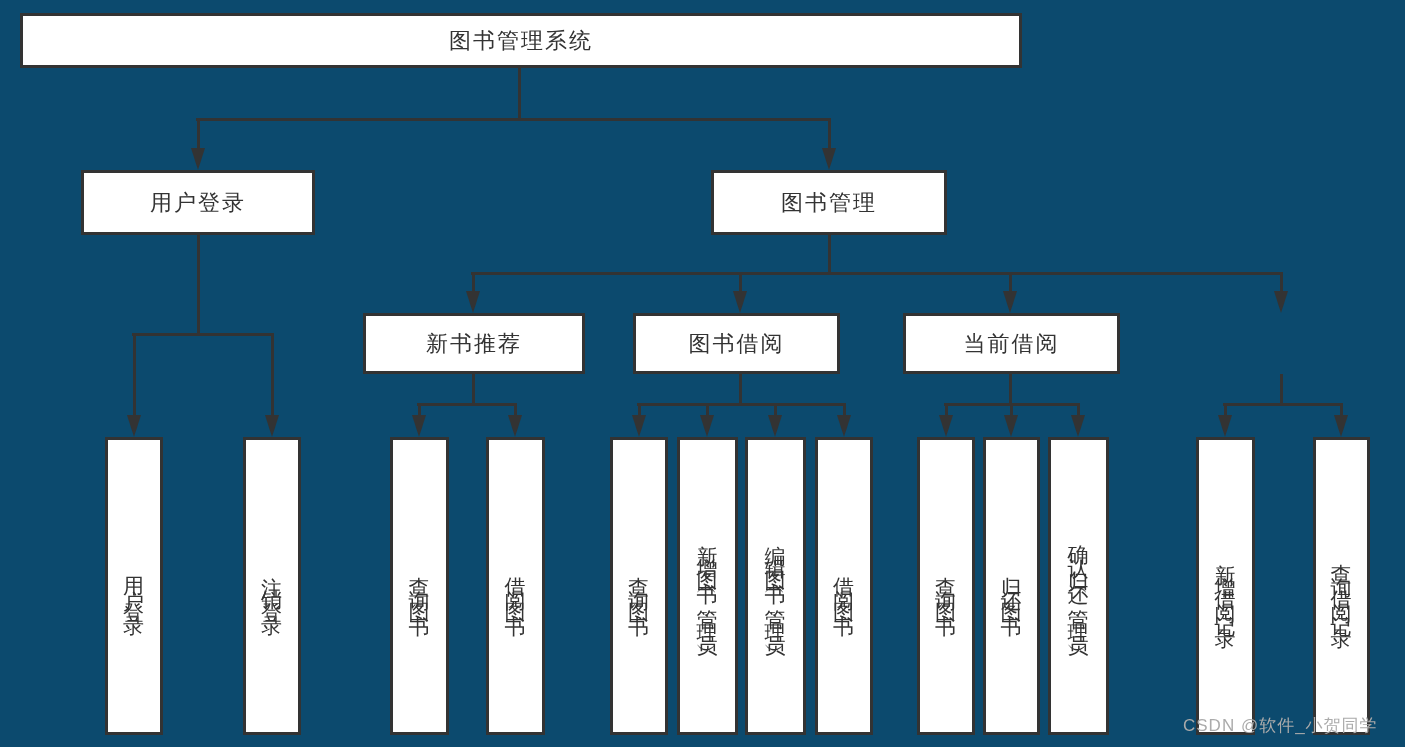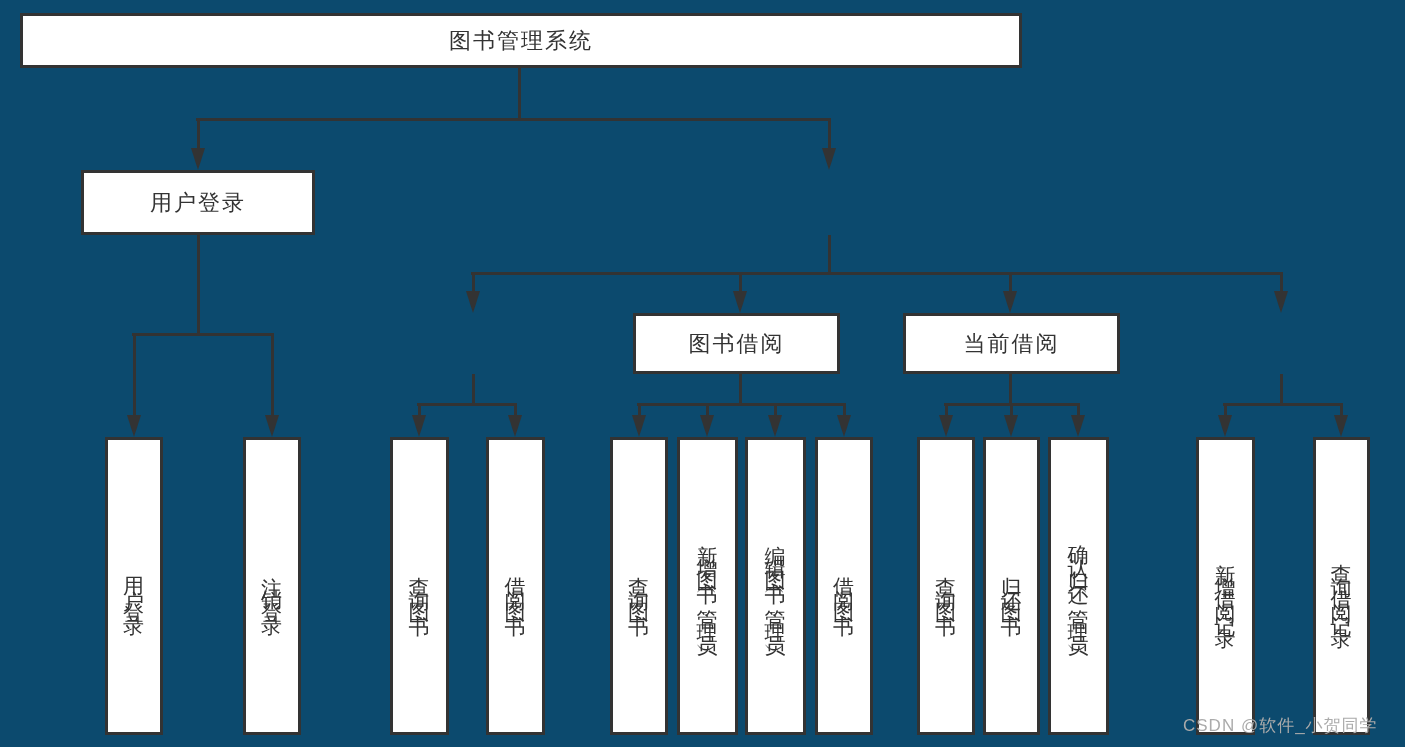--- a/index.html
+++ b/index.html
@@ -31,20 +31,23 @@
     <div class="hl" style="left:196px;top:118px;width:635px"></div>
     <div class="vl" style="left:197px;top:118px;height:33px"></div>
     <div class="ah" style="left:191px;top:148px"></div>
     <div class="vl" style="left:828px;top:118px;height:33px"></div>
     <div class="ah" style="left:822px;top:148px"></div>
   </div>
 
   <div class="box node-h" style="left:81px;top:170px;width:234px;height:65px">
     <span>用户登录</span>
   </div>
+  <div class="box node-h" style="left:711px;top:170px;width:236px;height:65px">
+    <span>图书管理</span>
+  </div>
 
   <div>
     <div class="vl" style="left:197px;top:235px;height:101px"></div>
     <div class="hl" style="left:132px;top:333px;width:142px"></div>
     <div class="vl" style="left:133px;top:333px;height:84px"></div>
     <div class="ah" style="left:127px;top:415px"></div>
     <div class="vl" style="left:271px;top:333px;height:84px"></div>
     <div class="ah" style="left:265px;top:415px"></div>
   </div>
 
@@ -54,20 +57,23 @@
     <div class="vl" style="left:472px;top:272px;height:22px"></div>
     <div class="ah" style="left:466px;top:291px"></div>
     <div class="vl" style="left:739px;top:272px;height:22px"></div>
     <div class="ah" style="left:733px;top:291px"></div>
     <div class="vl" style="left:1009px;top:272px;height:22px"></div>
     <div class="ah" style="left:1003px;top:291px"></div>
     <div class="vl" style="left:1280px;top:272px;height:22px"></div>
     <div class="ah" style="left:1274px;top:291px"></div>
   </div>
 
+  <div class="box node-h" style="left:363px;top:313px;width:222px;height:61px">
+    <span>新书推荐</span>
+  </div>
   <div class="box node-h" style="left:633px;top:313px;width:207px;height:61px">
     <span>图书借阅</span>
   </div>
   <div class="box node-h" style="left:903px;top:313px;width:217px;height:61px">
     <span>当前借阅</span>
   </div>
 
   <div>
     <div class="vl" style="left:472px;top:374px;height:32px"></div>
     <div class="hl" style="left:417px;top:403px;width:100px"></div>

